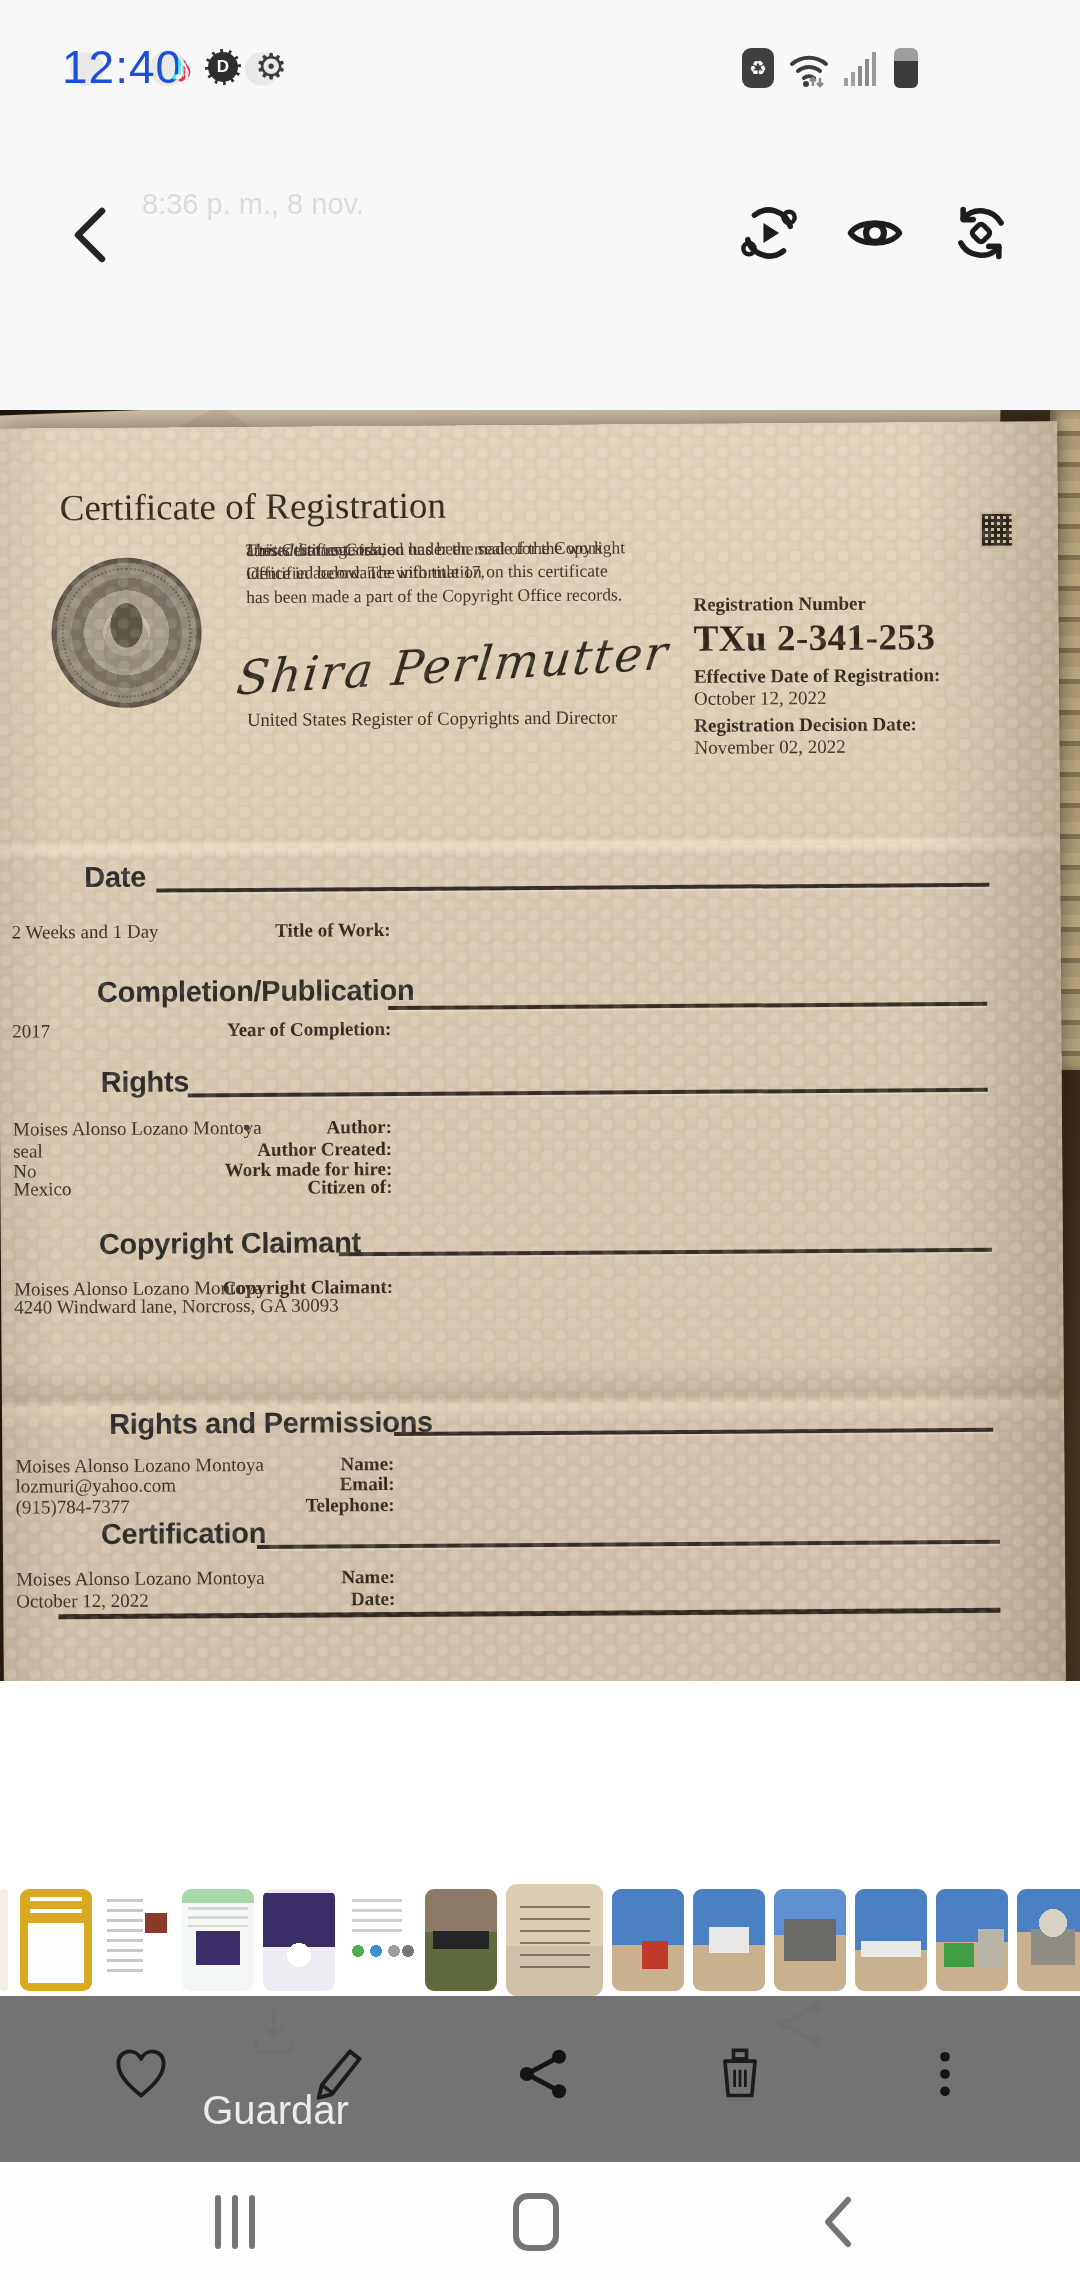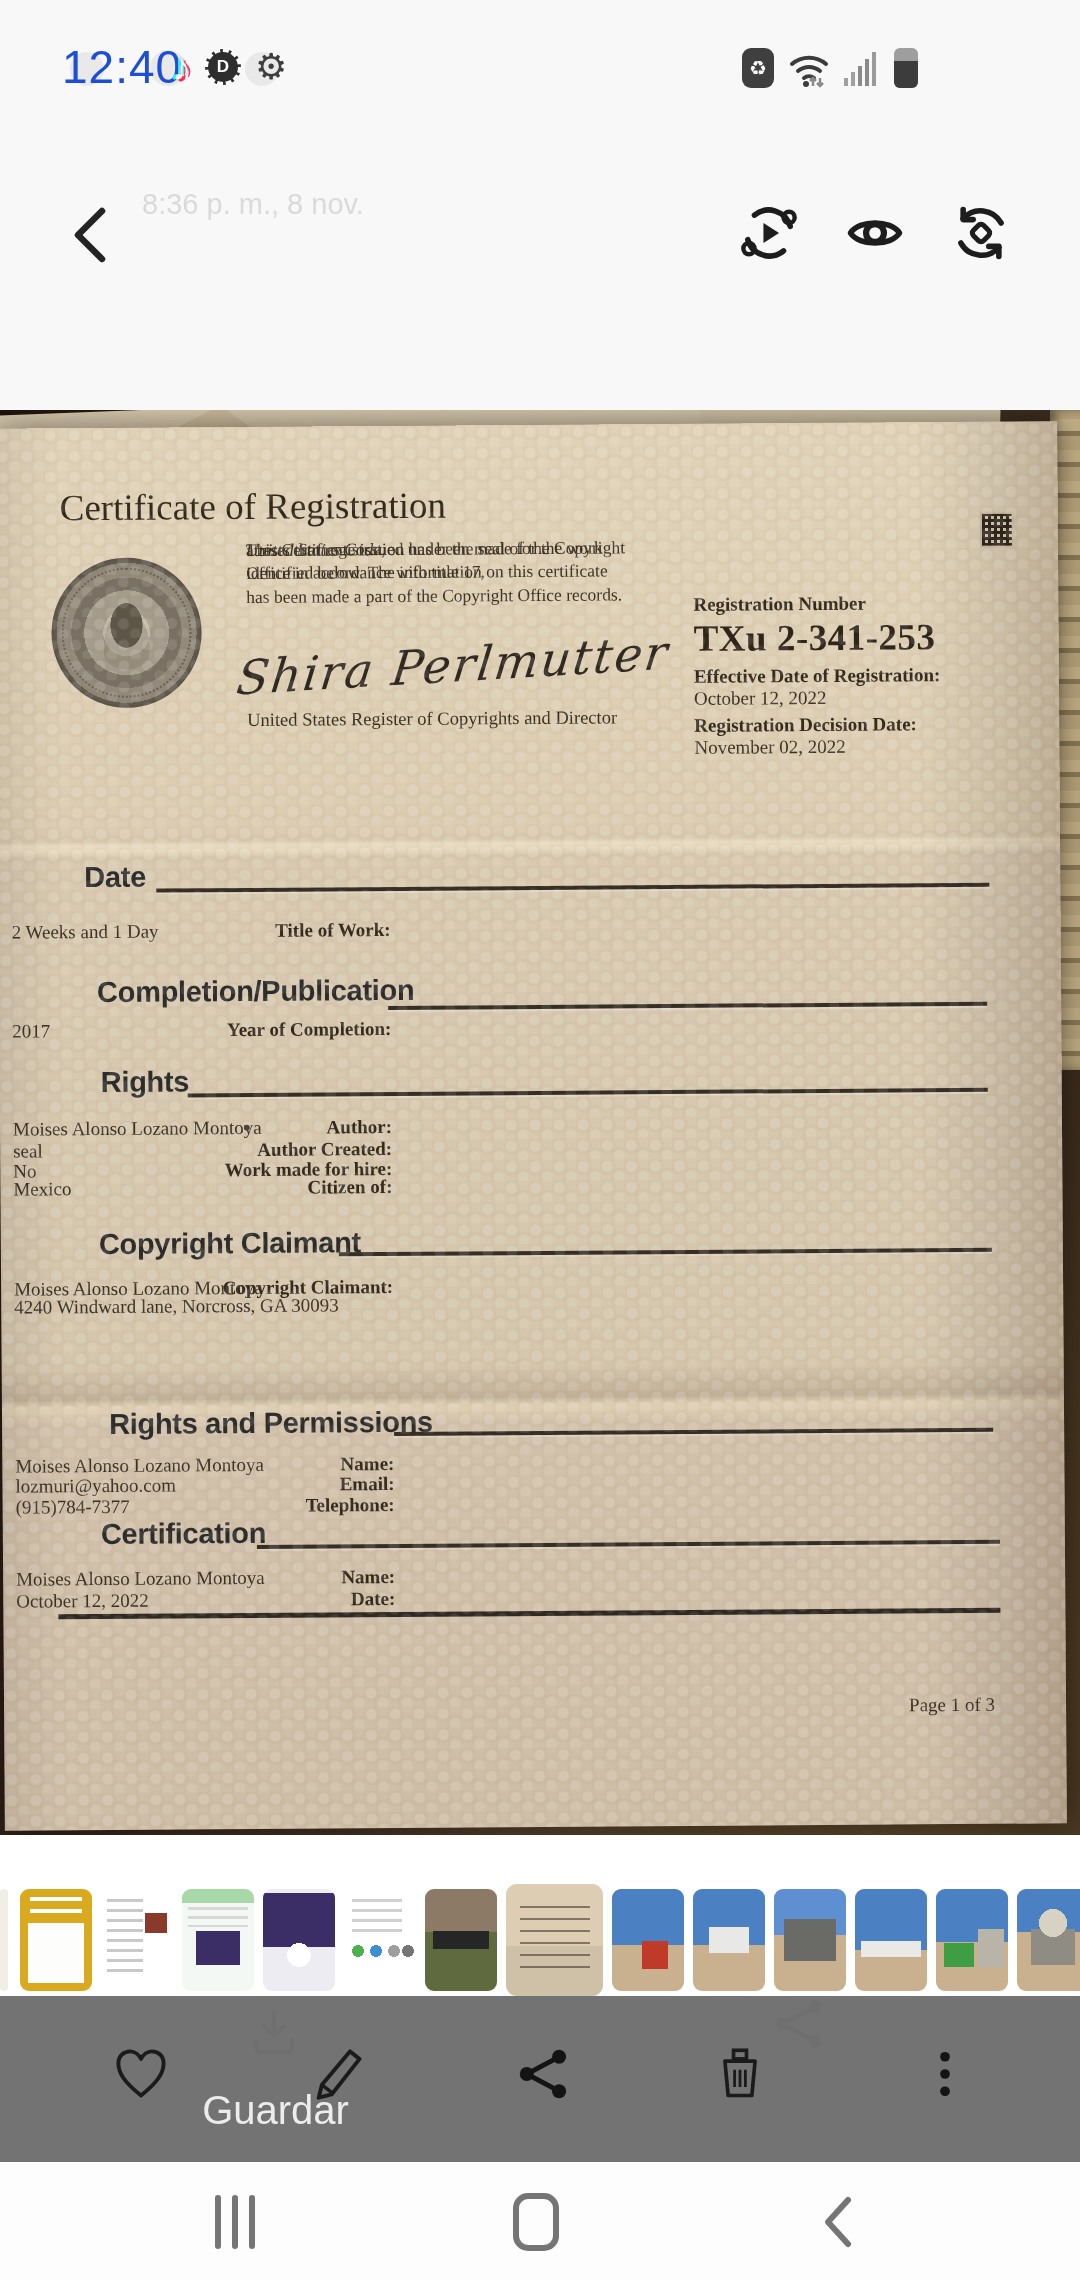--- a/index.html
+++ b/index.html
@@ -34,21 +34,21 @@
   
   .gallery-header { position:absolute; top:100px; left:0; width:1080px; height:310px; }
   .back-btn { position:absolute; left:68px; top:105px; width:46px; height:60px; }
   .hdr-titles { position:absolute; left:142px; top:72px; }
   .hdr-title { font-size:46px; color:#e0e0e0; }
   .hdr-sub { font-size:29px; color:#dadada; margin-top:16px; }
   .hdr-actions { position:absolute; left:740px; top:104px; display:flex; gap:48px; }
   .hdr-icon { width:58px; height:58px; }
 
   
-  .photo { position:absolute; top:410px; left:0; width:1080px; height:1425px; overflow:hidden;
+  .photo { position:absolute; top:410px; left:0; width:1080px; height:1271px; overflow:hidden;
     background:
       radial-gradient(ellipse at 85% 95%, rgba(130,100,60,.5), transparent 45%),
       linear-gradient(100deg, #1f150d, #3a2a1c 30%, #4d3a28 62%, #2c2014 100%);
     padding-left: 8px;
   }
   .bg-doc1 { position:absolute; top:-8px; left:-30px; width:760px; height:54px; background:#d9caaf; transform:rotate(-2.2deg); }
   .bg-doc2 { position:absolute; top:-4px; left:150px; width:150px; height:46px; background:#cdbc9f; transform:rotate(7deg);
     clip-path:polygon(0 100%, 45% 0, 100% 100%); }
   .bg-doc3 { position:absolute; top:-6px; left:700px; width:300px; height:44px; background:#d5c6aa; transform:rotate(1.6deg); }
   .basket { position:absolute; top:0; right:0; width:30px; height:660px;

